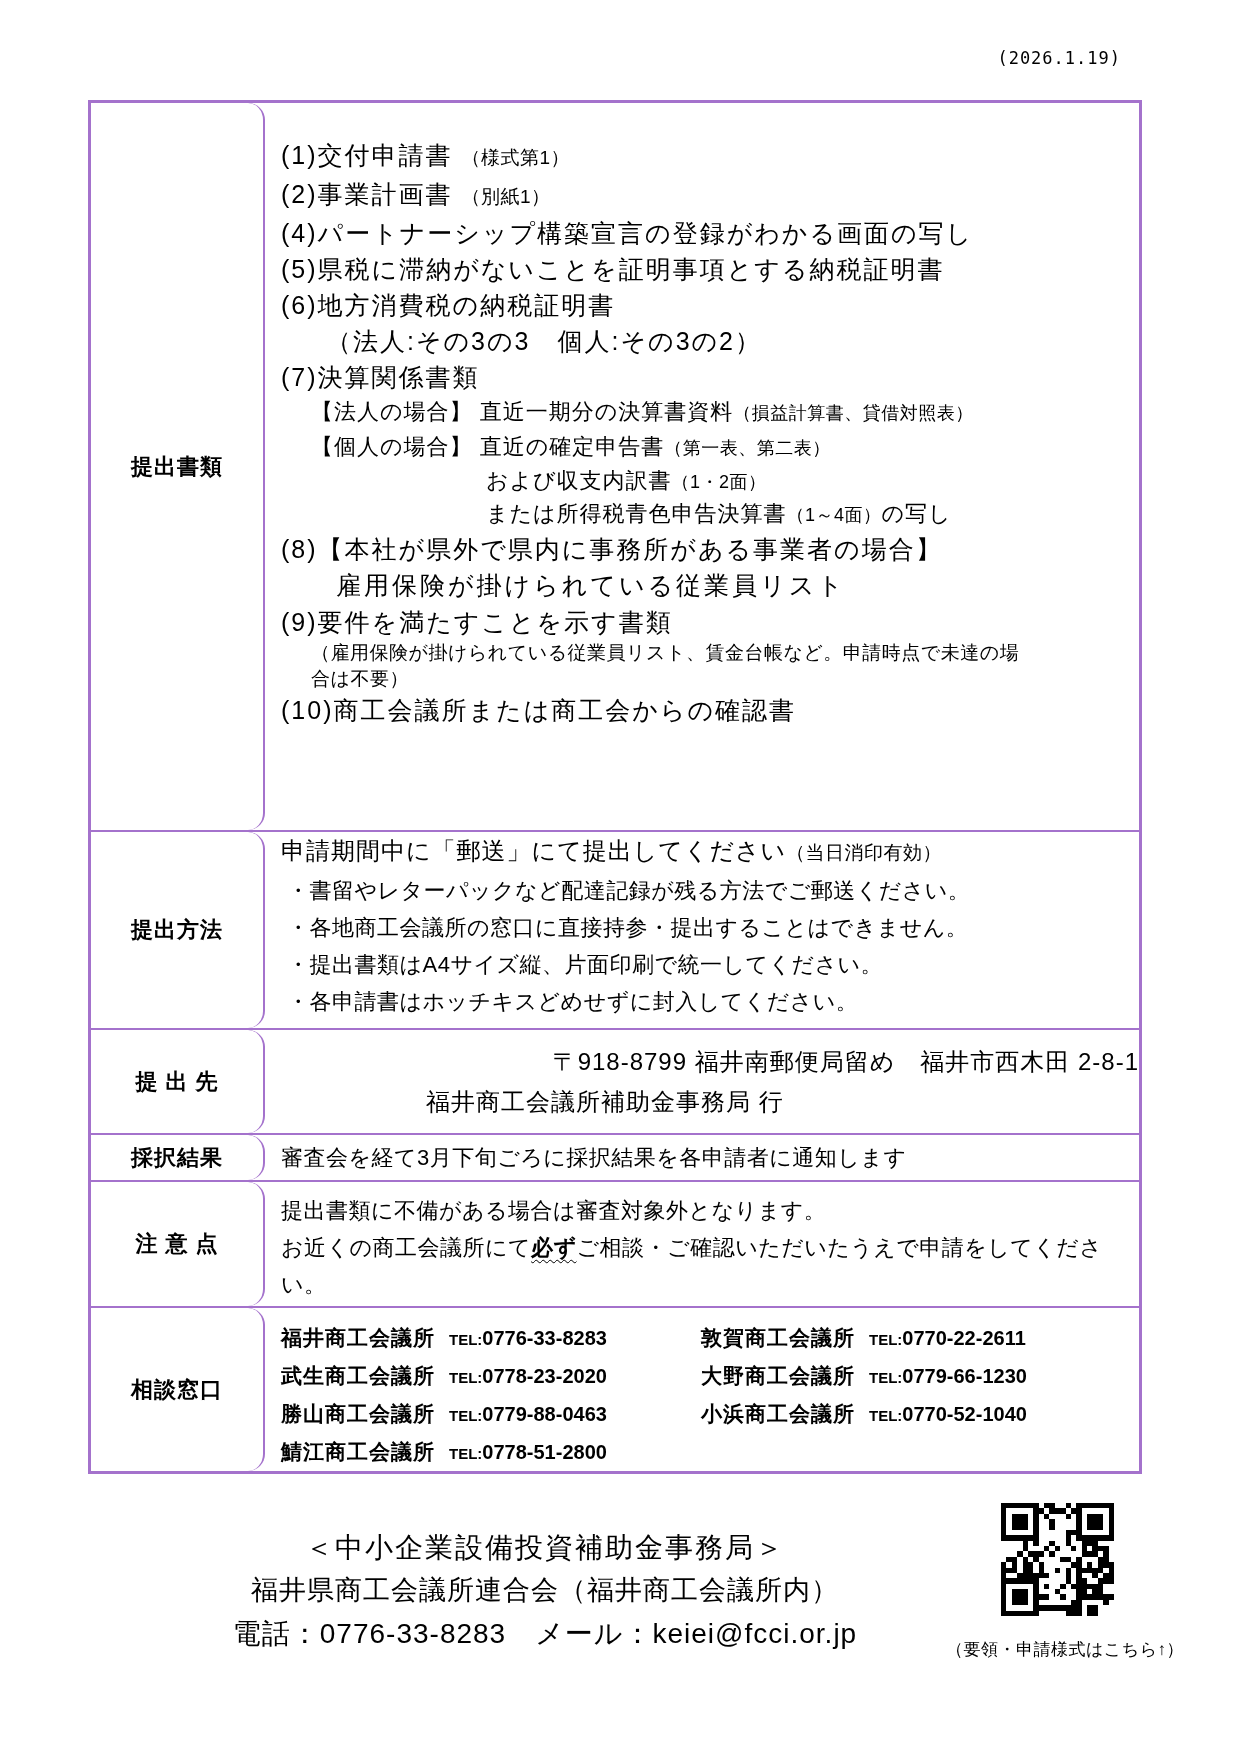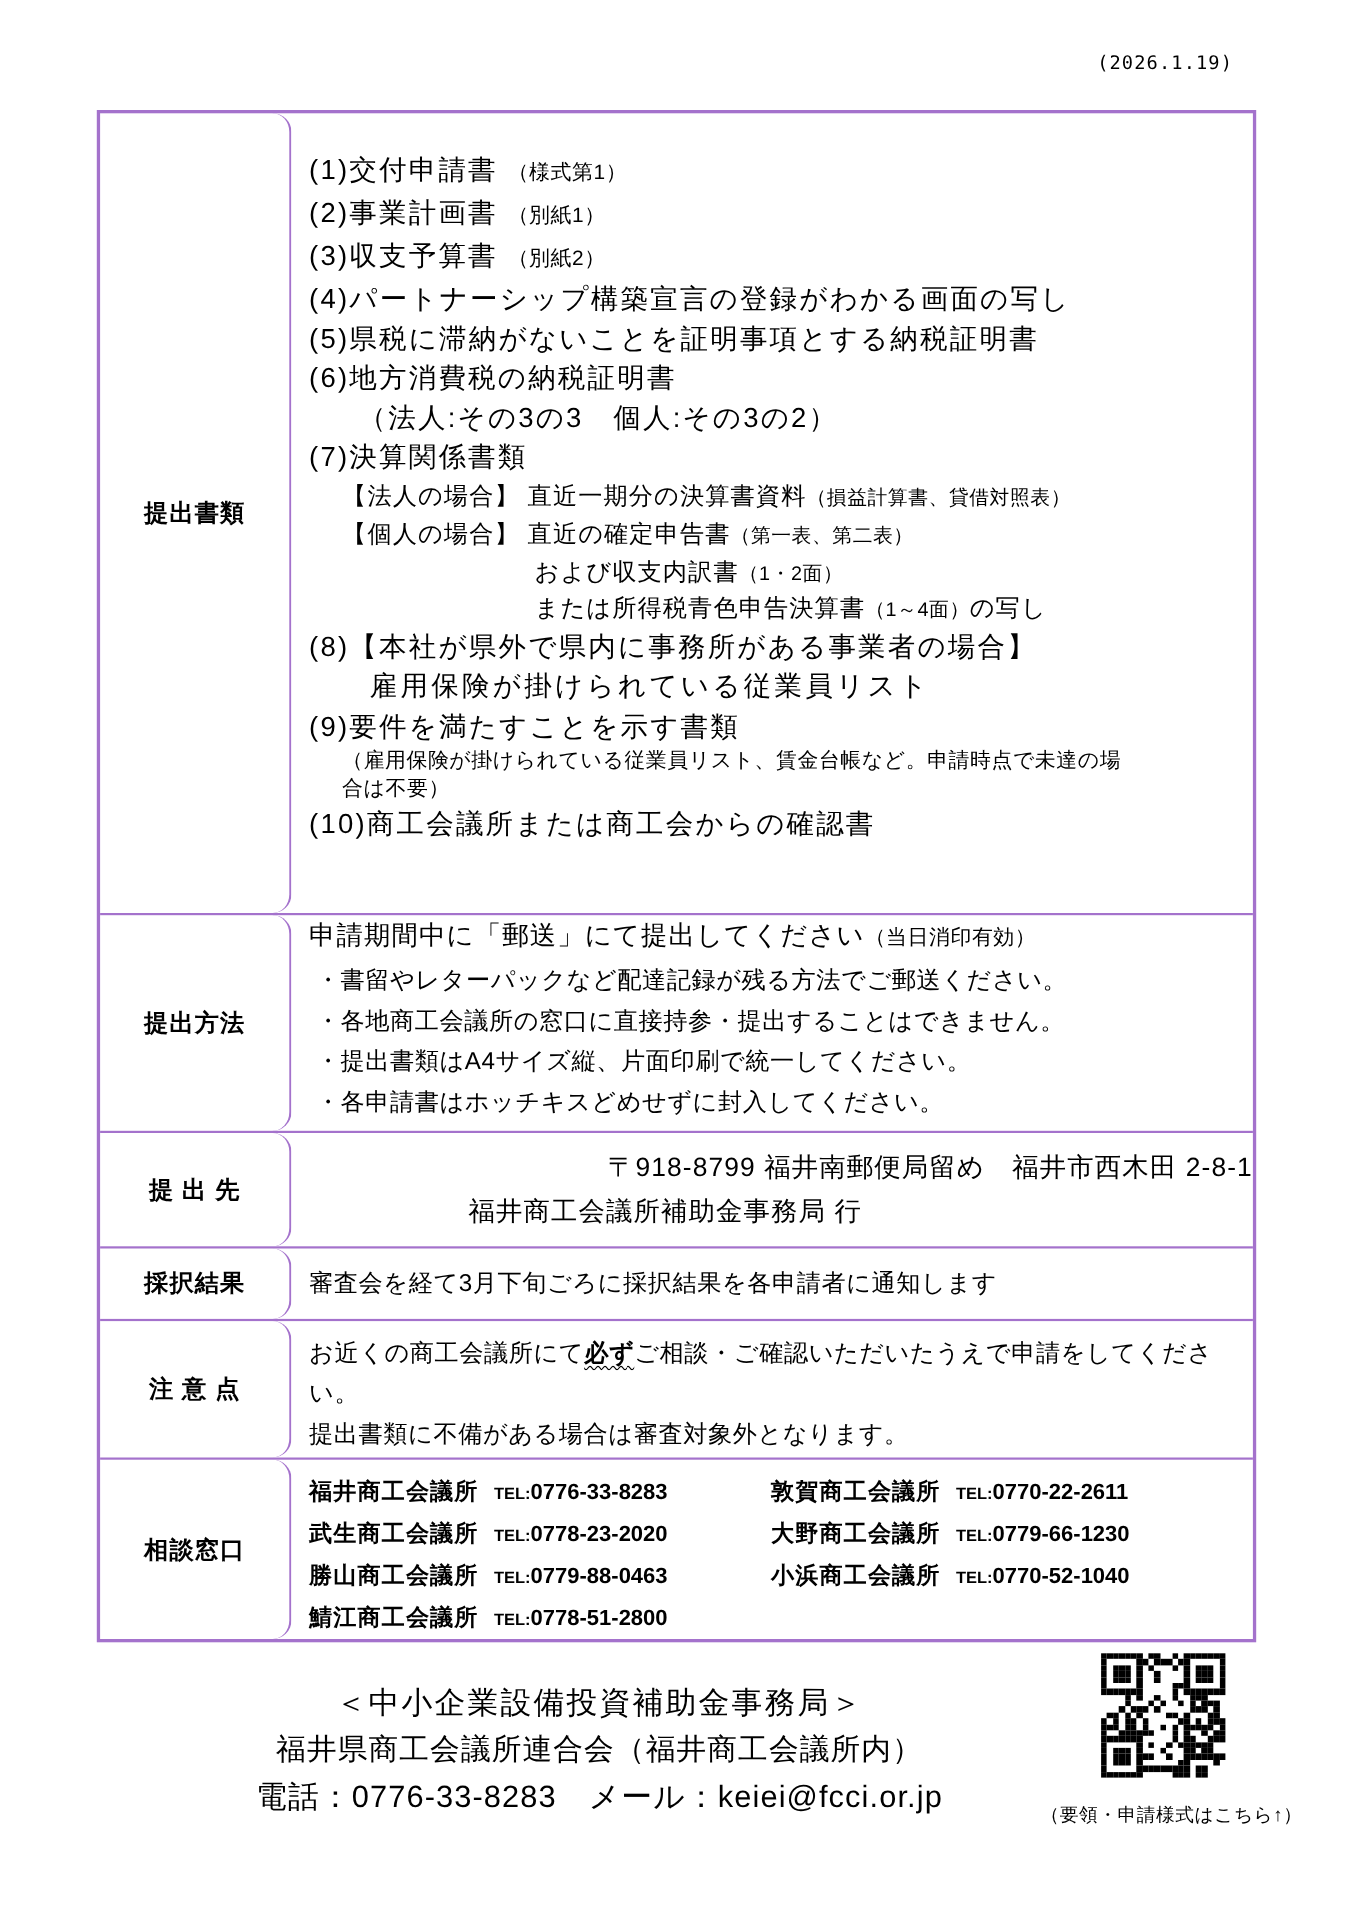--- a/index.html
+++ b/index.html
@@ -27,21 +27,21 @@
   .t-row + .t-row{border-top:2px solid var(--bd);}
   .t-label{
     width:174px;flex:0 0 174px;border-right:2px solid var(--bd);
     display:flex;align-items:center;justify-content:center;
     font-size:22px;font-weight:bold;letter-spacing:1px;box-sizing:border-box;border-radius:17px;
   }
   .t-content{flex:1;padding-left:16px;box-sizing:border-box;overflow:hidden;}
   .r-docs   {height:727px;}
   .r-method {height:198px;}
   .r-addr   {height:105px;}
-  .r-result {height:66px;}
+  .r-result {height:47px;}
   .r-caution{height:126px;}
   .r-contact{height:165px;}
 
   
   .r-docs .t-content{padding-top:34px;}
   .doc-line{white-space:nowrap;}
   .lv0{font-size:25px;line-height:36px;letter-spacing:2px;}
   .lv1{font-size:25px;line-height:36px;letter-spacing:2px;margin-left:45px;}
   .lv1b{font-size:25px;line-height:37px;letter-spacing:3px;margin-left:55px;}
   .s1{font-size:22px;line-height:33px;letter-spacing:1px;margin-left:30px;}
@@ -111,21 +111,20 @@
 
 <div class="date-stamp">(2026.1.19)</div>
 
 <div class="info-table">
 
   <div class="t-row r-docs">
     <div class="t-label">提出書類</div>
     <div class="t-content">
       <div class="doc-line lv0"><span>(1)交付申請書</span> <span class="nt">（様式第1）</span></div>
       <div class="doc-line lv0"><span>(2)事業計画書</span> <span class="nt">（別紙1）</span></div>
-      <div class="doc-line lv0"><span>(3)収支予算書</span> <span class="nt">（別紙2）</span></div>
       <div class="doc-line lv0"><span>(4)パートナーシップ構築宣言の登録がわかる画面の写し</span></div>
       <div class="doc-line lv0"><span>(5)県税に滞納がないことを証明事項とする納税証明書</span></div>
       <div class="doc-line lv0"><span>(6)地方消費税の納税証明書</span></div>
       <div class="doc-line lv1"><span>（法人:その3の3　個人:その3の2）</span></div>
       <div class="doc-line lv0"><span>(7)決算関係書類</span></div>
       <div class="doc-line s1"><span>【法人の場合】 直近一期分の決算書資料</span><span class="nt">（損益計算書、貸借対照表）</span></div>
       <div class="doc-line s1"><span>【個人の場合】 直近の確定申告書</span><span class="nt">（第一表、第二表）</span></div>
       <div class="doc-line s2"><span>および収支内訳書</span><span class="nt">（1・2面）</span></div>
       <div class="doc-line s2"><span>または所得税青色申告決算書</span><span class="nt">（1～4面）</span><span>の写し</span></div>
       <div class="doc-line lv0"><span>(8)【本社が県外で県内に事務所がある事業者の場合】</span></div>
@@ -158,22 +157,22 @@
   <div class="t-row r-result">
     <div class="t-label">採択結果</div>
     <div class="t-content">
         <span>審査会を経て3月下旬ごろに採択結果を各申請者に通知します</span>
       </div>
   </div>
 
   <div class="t-row r-caution">
     <div class="t-label">注 意 点</div>
     <div class="t-content">
+      <div>提出書類に不備がある場合は審査対象外となります。</div>
       <div><span>お近くの商工会議所にて</span><span class="emph">必ず</span><span>ご相談・ご確認いただいたうえで申請をしてください。</span></div>
-      <div>提出書類に不備がある場合は審査対象外となります。</div>
     </div>
   </div>
 
   <div class="t-row r-contact">
     <div class="t-label">相談窓口</div>
     <div class="t-content">
       <div class="c-col1">
         <div class="c-line"><span class="c-name">福井商工会議所</span><span class="tel-lb">TEL:</span><span class="tel-no">0776-33-8283</span></div>
         <div class="c-line"><span class="c-name">武生商工会議所</span><span class="tel-lb">TEL:</span><span class="tel-no">0778-23-2020</span></div>
         <div class="c-line"><span class="c-name">勝山商工会議所</span><span class="tel-lb">TEL:</span><span class="tel-no">0779-88-0463</span></div>

